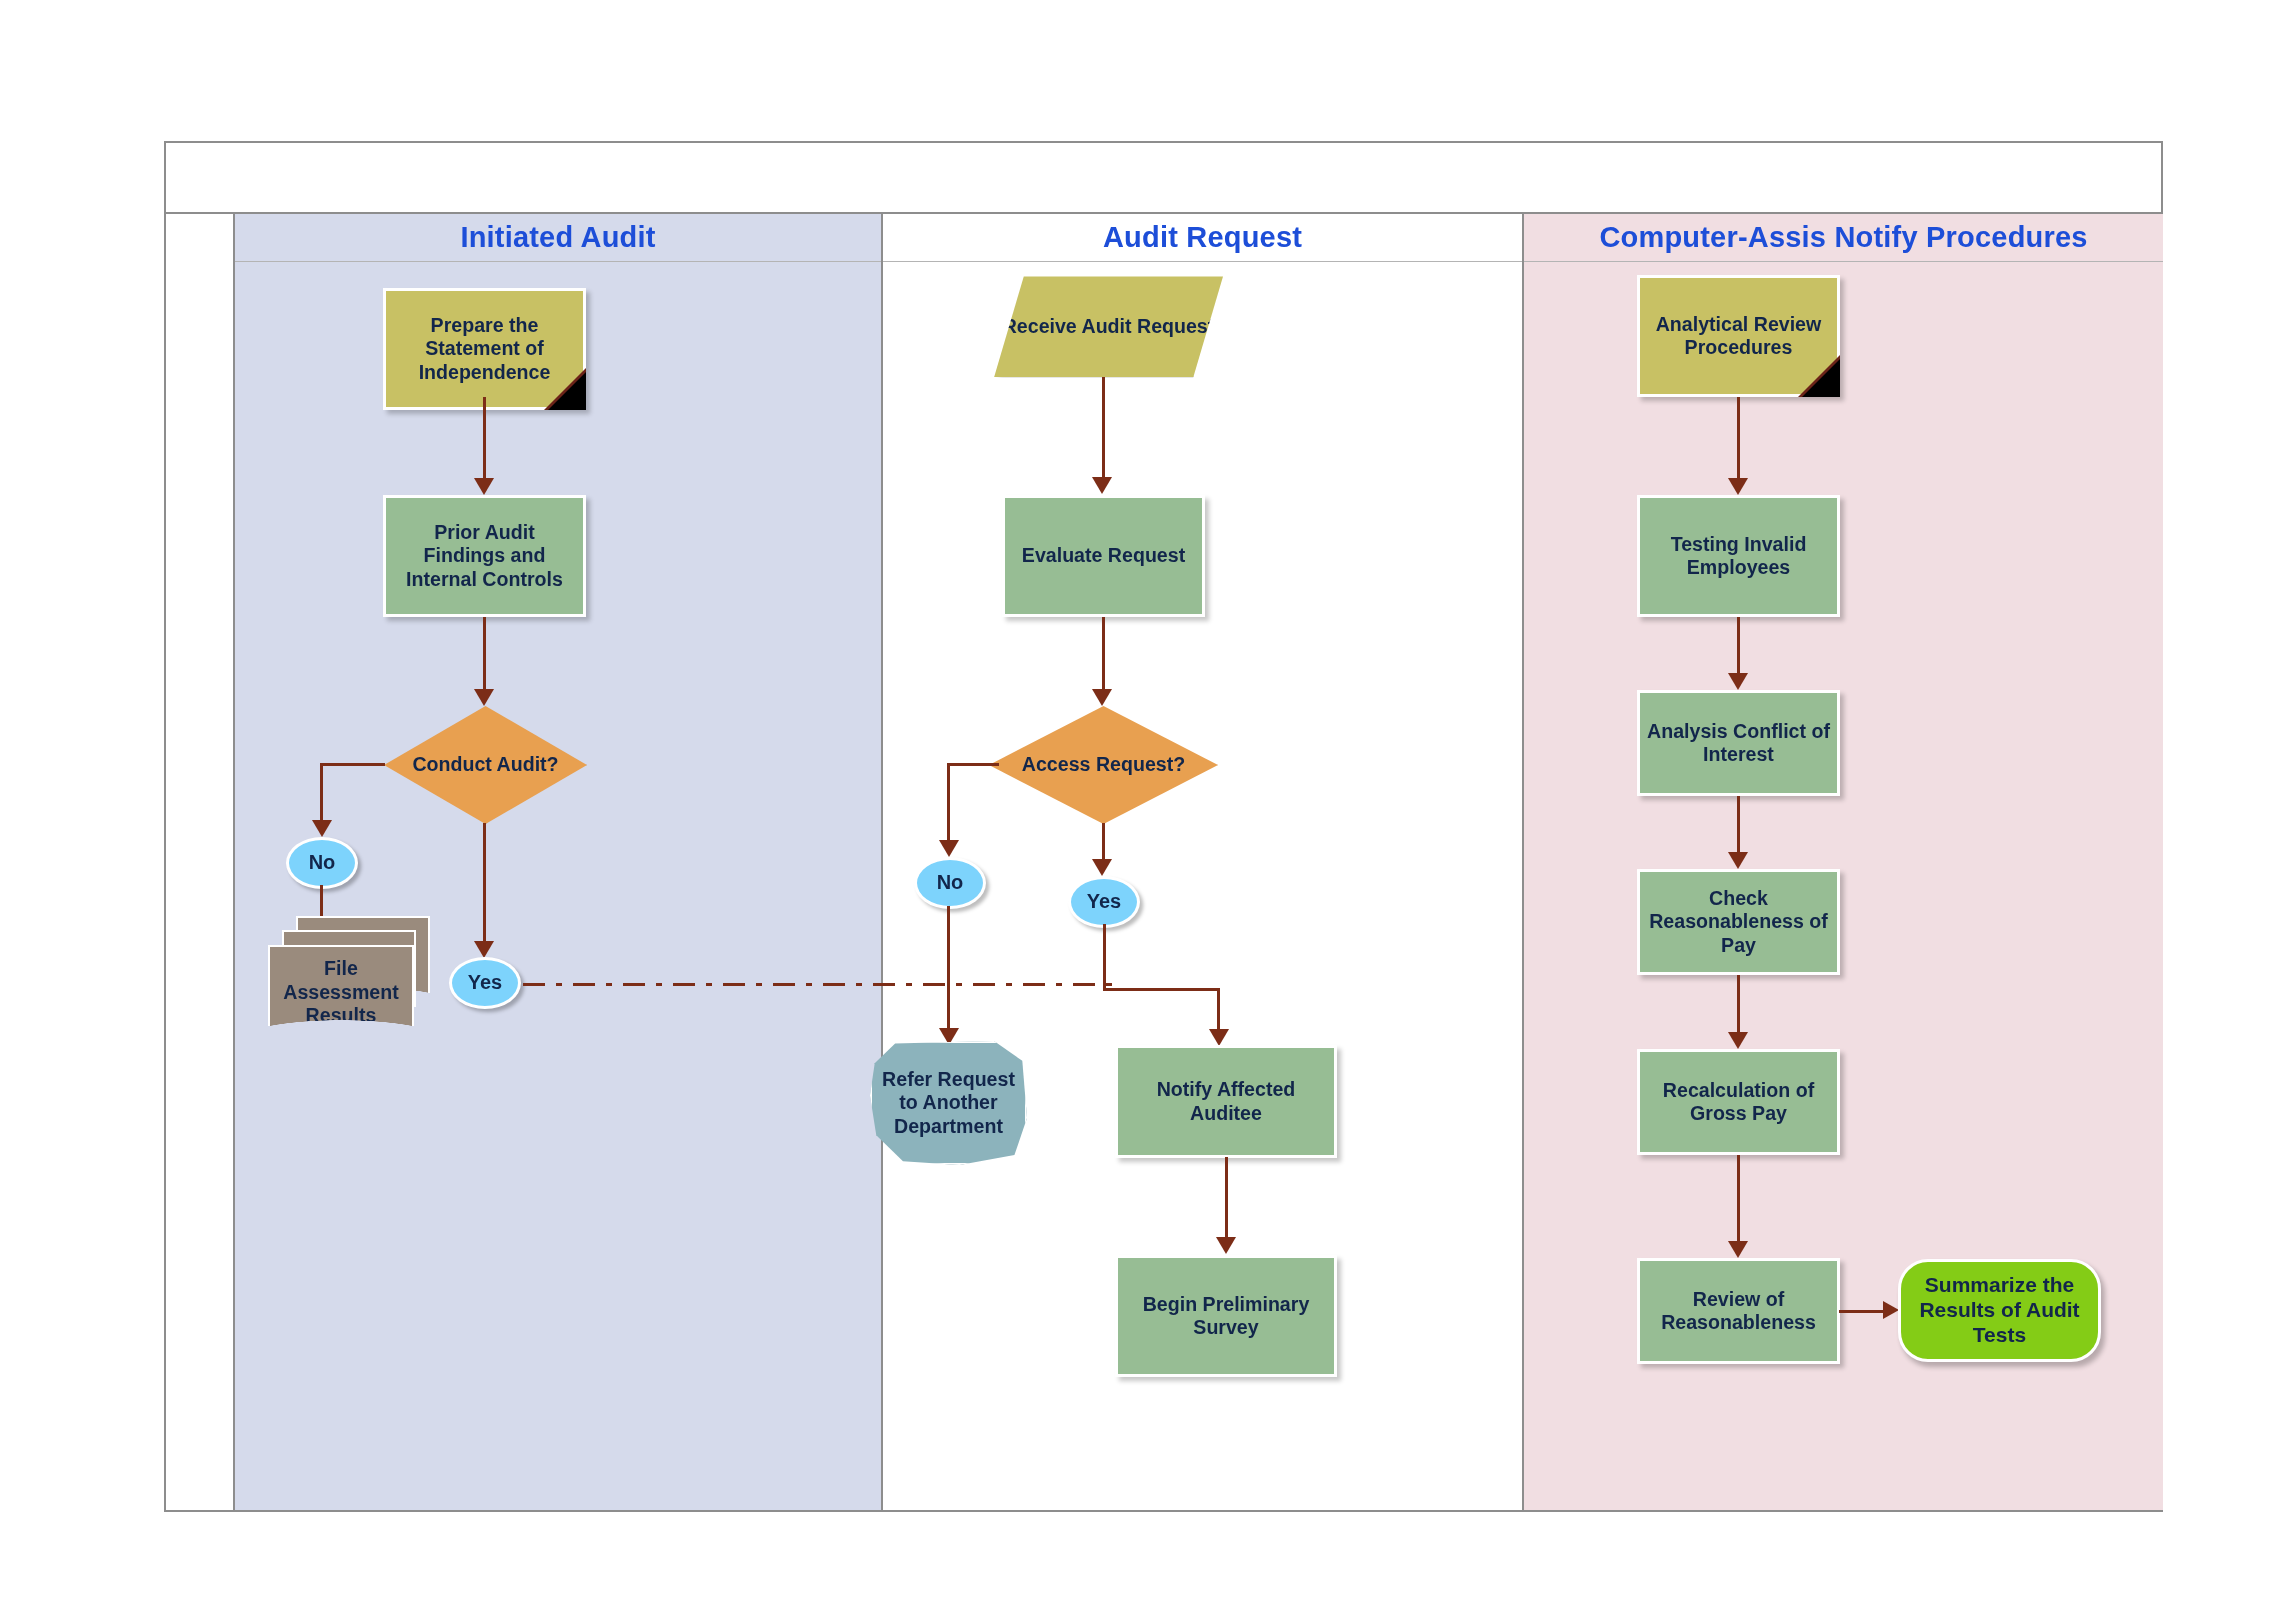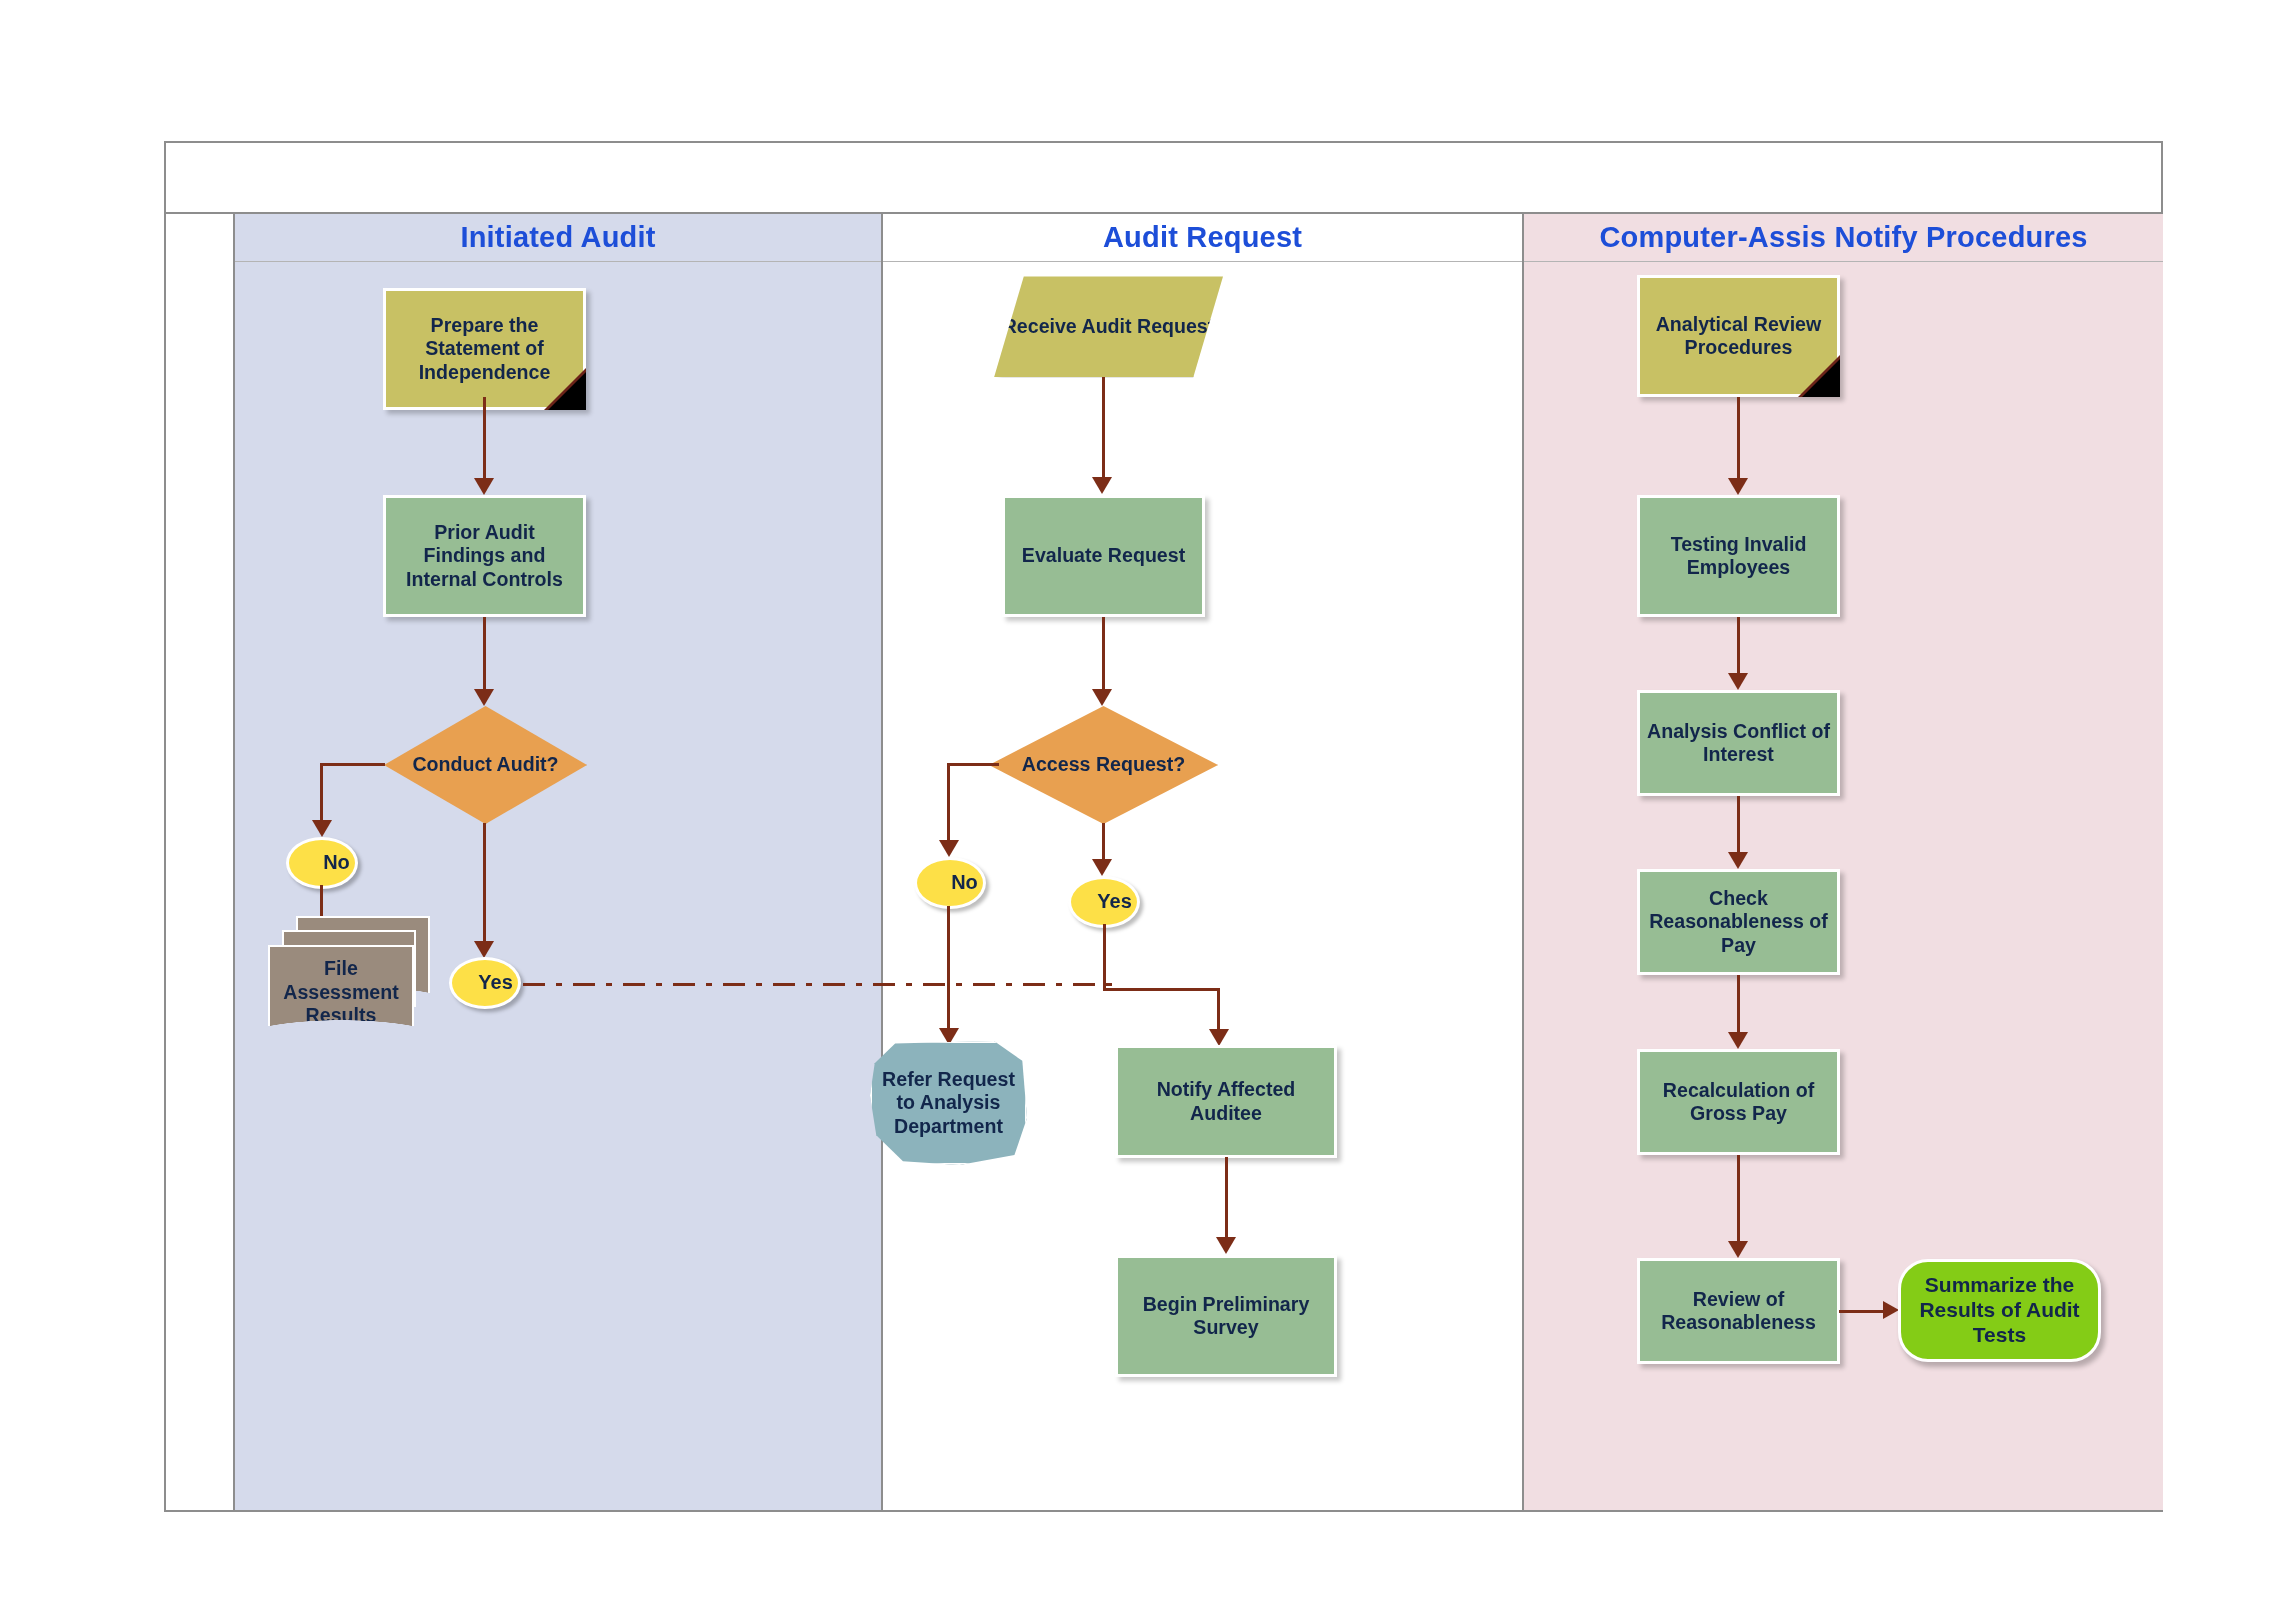--- a/index.html
+++ b/index.html
@@ -141,26 +141,25 @@
   }
 
   .decision {
     background: #e8a050;
     box-shadow: 5.2px 5.2px 5.2px rgba(0,0,0,0.22);
     clip-path: polygon(50% 0%, 100% 50%, 50% 100%, 0% 50%);
     justify-content: center;
   }
 
   .connector-oval {
-    background: #fde047;
+    background: #7dd3fc;
     border: 3.3px solid #ffffff;
     border-radius: 50%;
     box-shadow: 3.3px 3.3px 3.9px rgba(0,0,0,0.26);
     font-size: 20px;
-    justify-content: flex-end;
   }
 
   .multidoc-wrap {
     position: absolute;
   }
   .multidoc-sheet {
     position: absolute;
     background: #9a8b7d;
     border: 2.6px solid #ffffff;
     box-sizing: border-box;
@@ -331,21 +330,21 @@
       <div class="arrowhead-down" style="left:56px; top:578px;"></div>
 
       <div class="node connector-oval" style="left:31px; top:595px; width:72px; height:52px;">
         <span>No</span>
       </div>
 
       <div class="conn conn-v" style="left:64px; top:644px; height:131px;"></div>
       <div class="arrowhead-down" style="left:56px; top:766px;"></div>
 
       <div class="node blob" style="left:-13px; top:779px; width:157px; height:124px;">
-        <span>Refer Request to Analysis Department</span>
+        <span>Refer Request to Another Department</span>
       </div>
 
       <div class="conn conn-v" style="left:219px; top:561px; height:44px;"></div>
       <div class="arrowhead-down" style="left:209px; top:597px;"></div>
 
       <div class="node connector-oval" style="left:185px; top:614px; width:72px; height:52px;">
         <span>Yes</span>
       </div>
 
       <div class="conn conn-v" style="left:220px; top:662px; height:67px;"></div>

